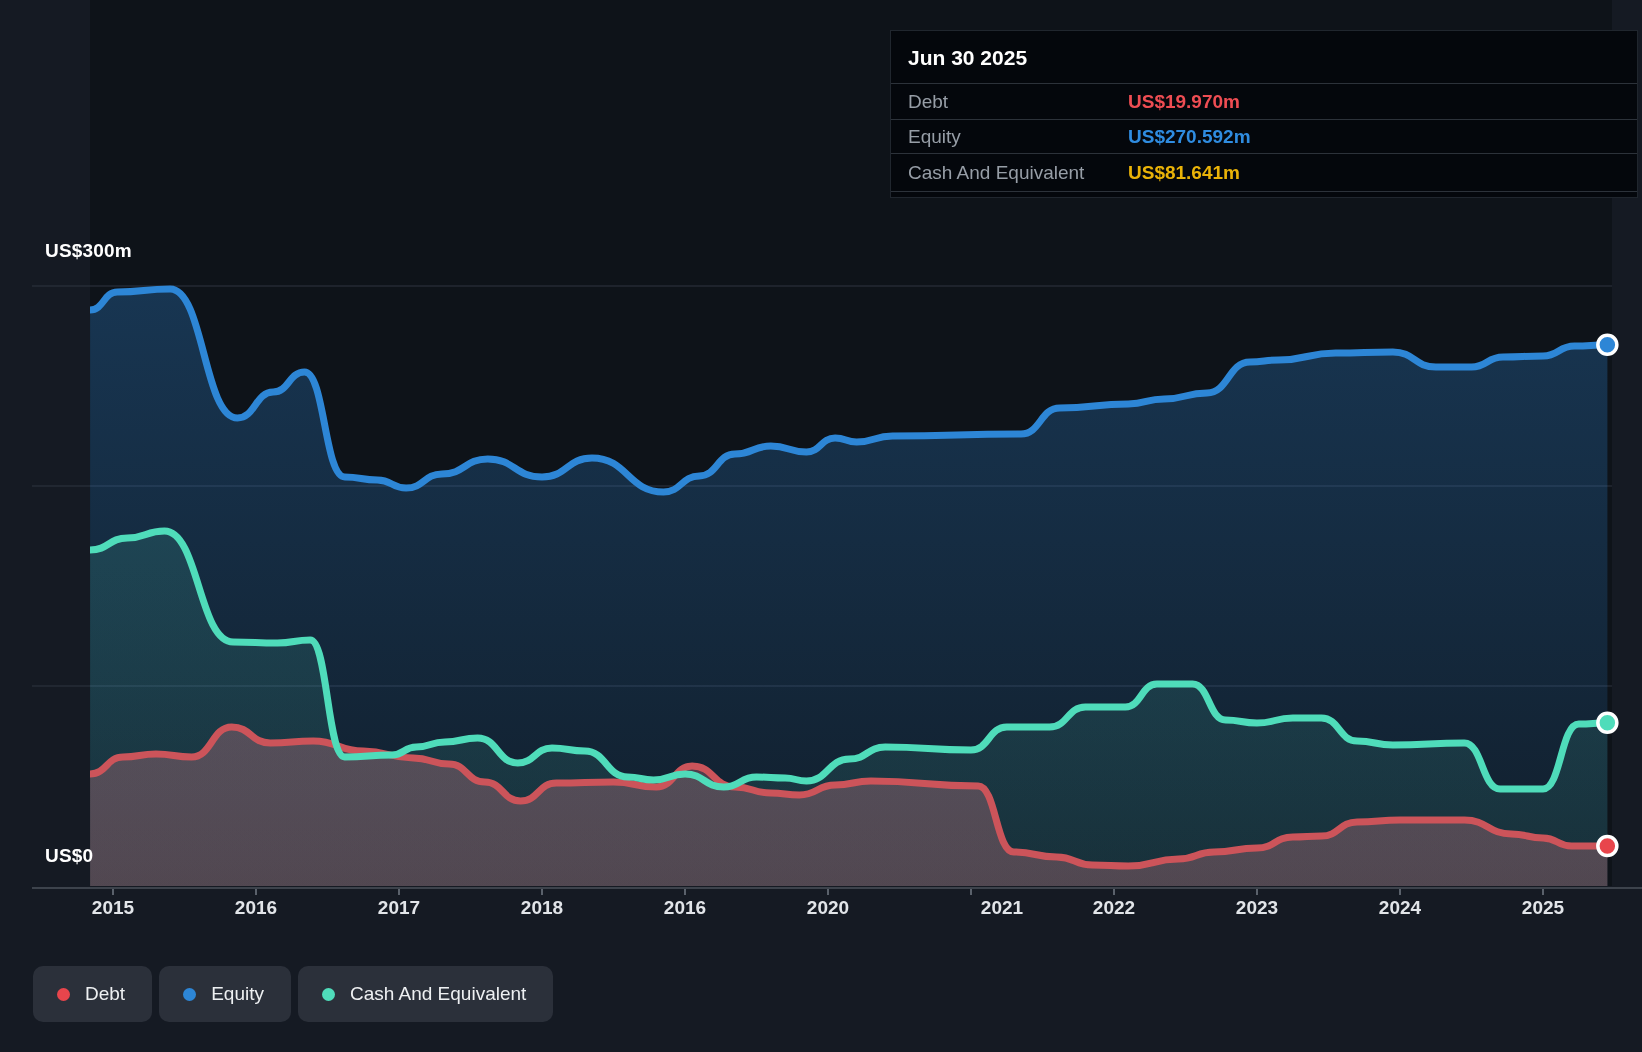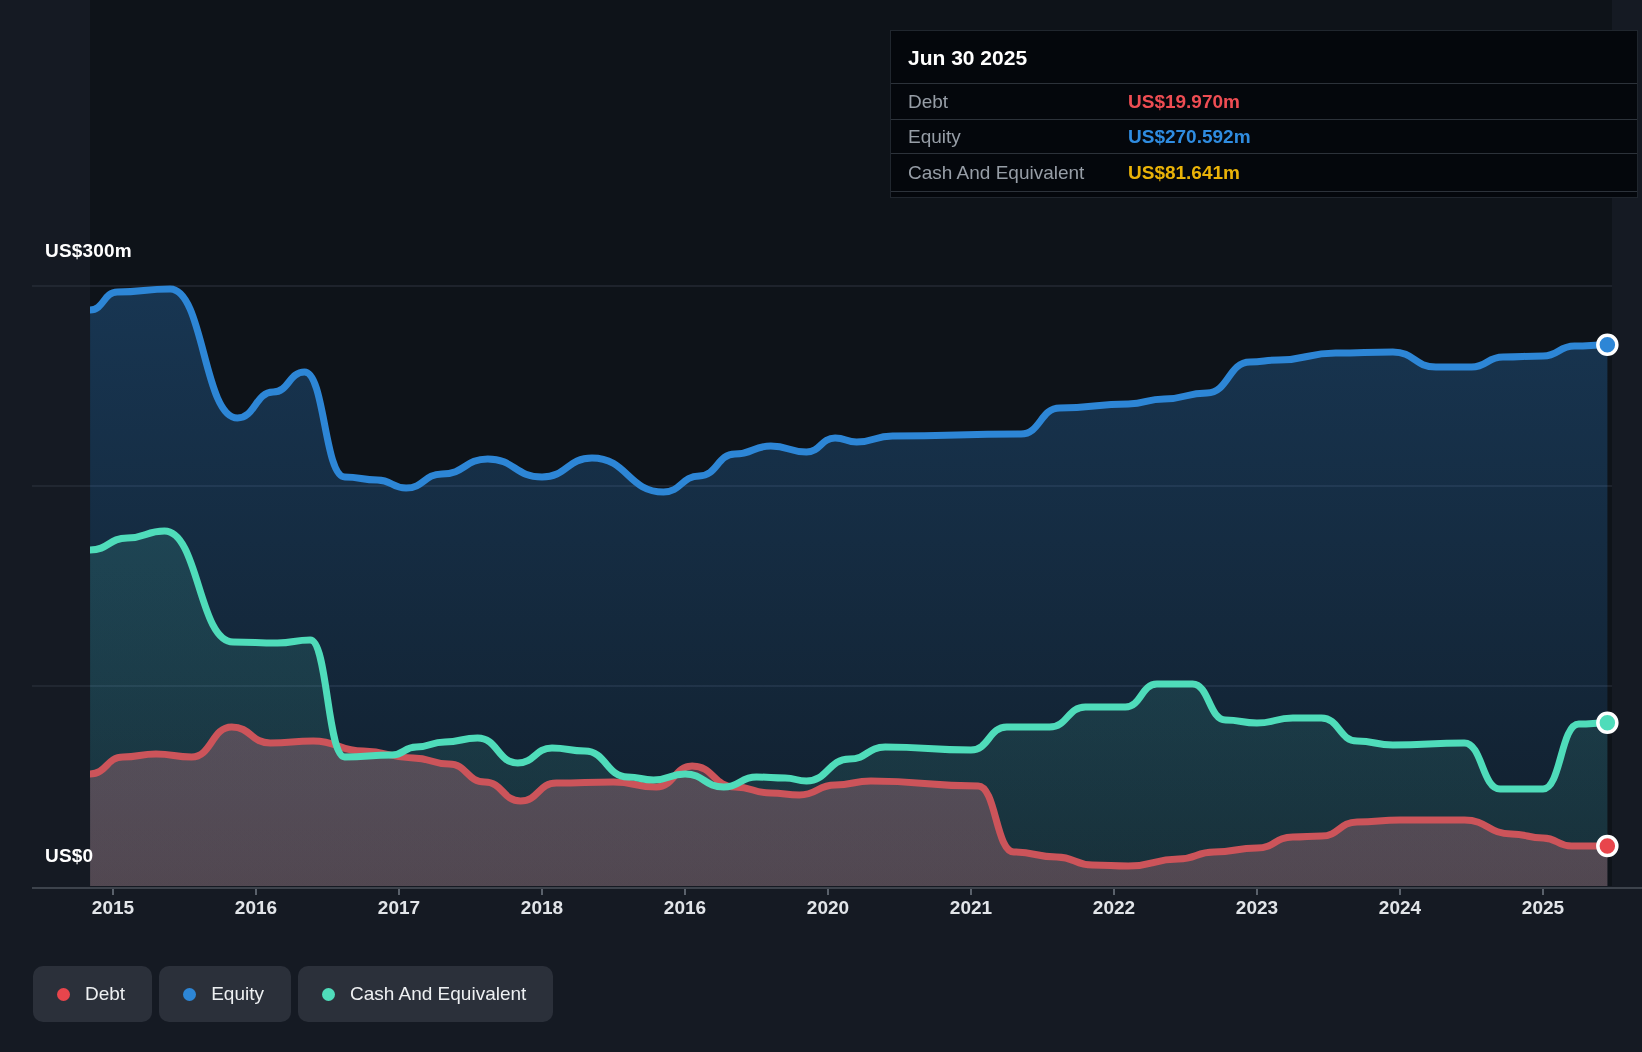--- a/index.html
+++ b/index.html
@@ -95,21 +95,21 @@
 
   <div class="ylabel top">US$300m</div>
   <div class="ylabel bottom">US$0</div>
   <div id="xlabels">
       <span style="left: 113px;">2015</span>
       <span style="left: 256px;">2016</span>
       <span style="left: 399px;">2017</span>
       <span style="left: 542px;">2018</span>
       <span style="left: 685px;">2016</span>
       <span style="left: 828px;">2020</span>
-      <span style="left: 971px;">2021</span>
+      <span style="left: 1002px;">2021</span>
       <span style="left: 1114px;">2022</span>
       <span style="left: 1257px;">2023</span>
       <span style="left: 1400px; text-align: center;">2024</span>
       <span style="left: 1543px; text-align: right;">2025</span>
     </div>
 
   <div class="tooltip">
     <div class="tt-title">Jun 30 2025</div>
     <div class="tt-row r-debt">
       <span class="tt-label">Debt</span>

